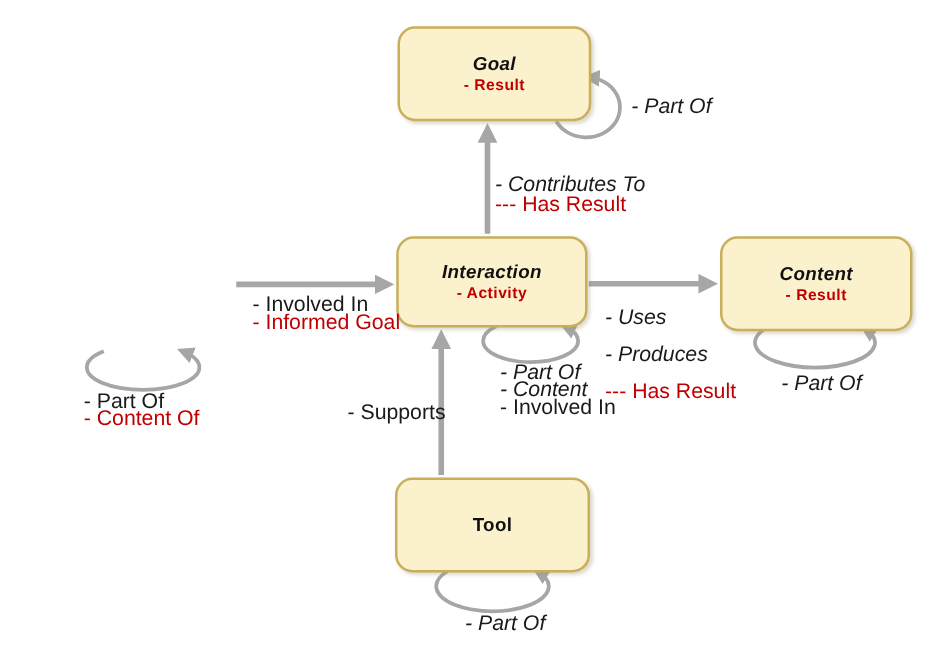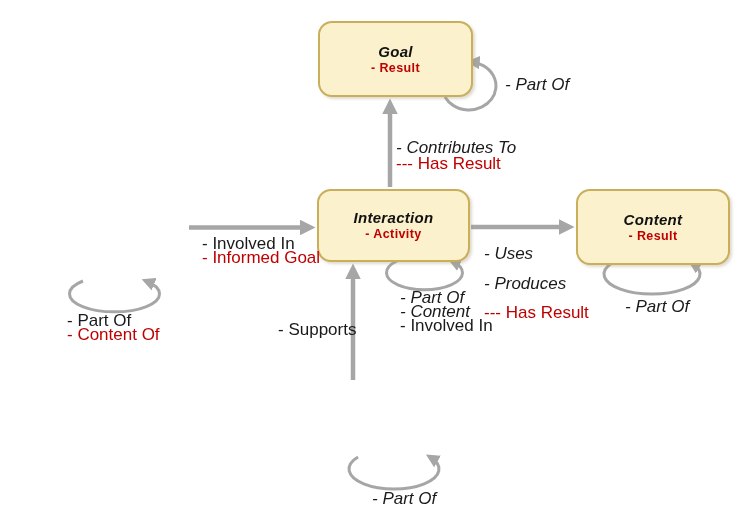--- a/index.html
+++ b/index.html
@@ -94,20 +94,23 @@
   <div class="node" style="left:317px; top:189px; width:153px; height:73px;">
     <div class="node-title italic">Interaction</div>
     <div class="node-item">- Activity</div>
   </div>
 
   <div class="node" style="left:576px; top:189px; width:154px; height:76px;">
     <div class="node-title italic">Content</div>
     <div class="node-item">- Result</div>
   </div>
 
+  <div class="node" style="left:316px; top:382px; width:156px; height:76px;">
+    <div class="node-title">Tool</div>
+  </div>
 
   <div class="edge-label" style="left:202px; top:237px;">
     <span class="line">- Involved In</span>
     <span class="line red">- Informed Goal</span>
   </div>
 
   <div class="edge-label lh15" style="left:396px; top:140px;">
     <span class="line italic">- Contributes To</span>
     <span class="line red">--- Has Result</span>
   </div>

